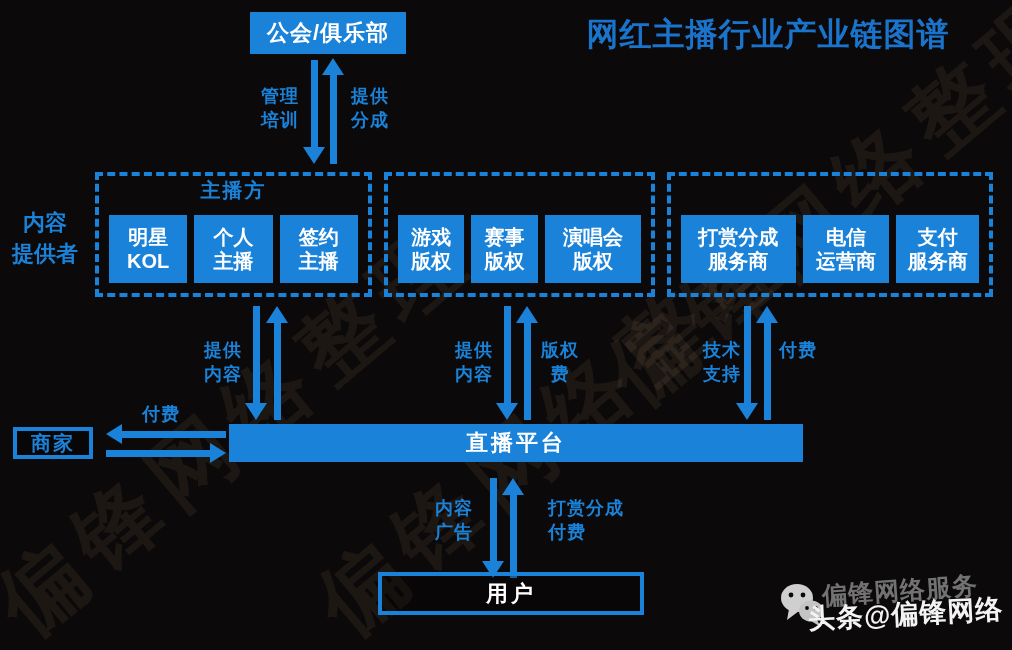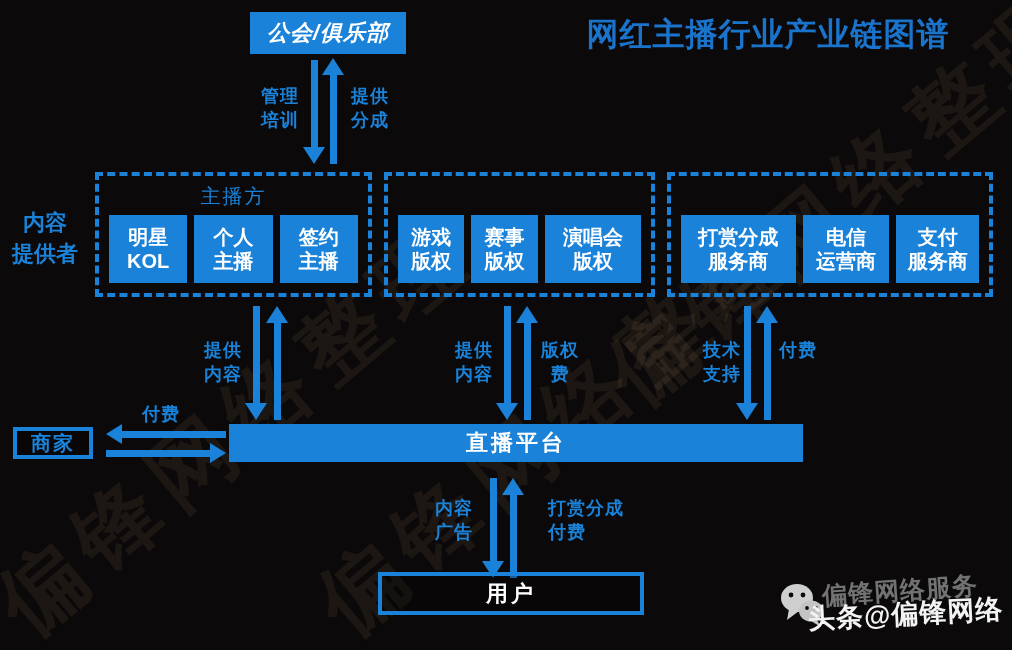--- a/index.html
+++ b/index.html
@@ -32,22 +32,22 @@
     position:absolute;border:4px solid var(--blue,#1a82d8);box-sizing:border-box;
     display:flex;align-items:center;justify-content:center;
     font-weight:bold;text-align:center;background:rgba(0,0,0,0.25);
   }
   
   .group{
     position:absolute;top:172px;height:125px;
     border:4px dashed var(--blue,#1a82d8);box-sizing:border-box;
   }
   .gtitle{
-    text-align:center;color:var(--blue,#1a82d8);font-weight:normal;
-    font-size:20px;margin-top:7px;letter-spacing:2px;
+    text-align:center;color:var(--blue,#1a82d8);font-weight:bold;
+    font-size:20px;margin-top:1px;letter-spacing:2px;
   }
   .grow{position:absolute;left:10px;right:10px;bottom:10px;display:flex;gap:7px;}
   .gbox{flex:1;height:68px;font-size:20px;line-height:1.2;}
   .g2 .gbox:nth-child(3){flex:1.45;}
   .g3 .gbox:nth-child(1){flex:1.32;}
   .g3 .gbox:nth-child(3){flex:0.95;}
   
   .varrow{position:absolute;display:flex;flex-direction:column;align-items:center;width:22px;}
   .harrow{position:absolute;display:flex;flex-direction:row;align-items:center;height:20px;}
   .shaft-v{width:7px;background:var(--blue,#1a82d8);flex:1;}
@@ -84,21 +84,21 @@
 <div id="stage">
 
   <div class="wm" style="left:10px;top:560px;">偏锋网络整理</div>
   <div class="wm" style="left:330px;top:560px;">偏锋网络整理</div>
   <div class="wm" style="left:620px;top:330px;">偏锋网络整理</div>
 
   <div class="layer">
 
     <div class="title">网红主播行业产业链图谱</div>
 
-    <div class="bluebox" style="position:absolute;left:250px;top:12px;width:156px;height:42px;font-size:22px;letter-spacing:1px;font-style:italic;">公会/俱乐部</div>
+    <div class="bluebox" style="position:absolute;left:250px;top:12px;width:156px;height:42px;font-size:22px;letter-spacing:1px;">公会/俱乐部</div>
 
     <div class="varrow" style="left:303px;top:60px;height:104px;">
       <div class="shaft-v"></div>
       <div class="ah-down"></div>
     </div>
     <div class="varrow" style="left:322px;top:58px;height:106px;">
       <div class="ah-up"></div>
       <div class="shaft-v"></div>
     </div>
     <div class="flabel" style="left:255px;top:84px;width:50px;">管理

